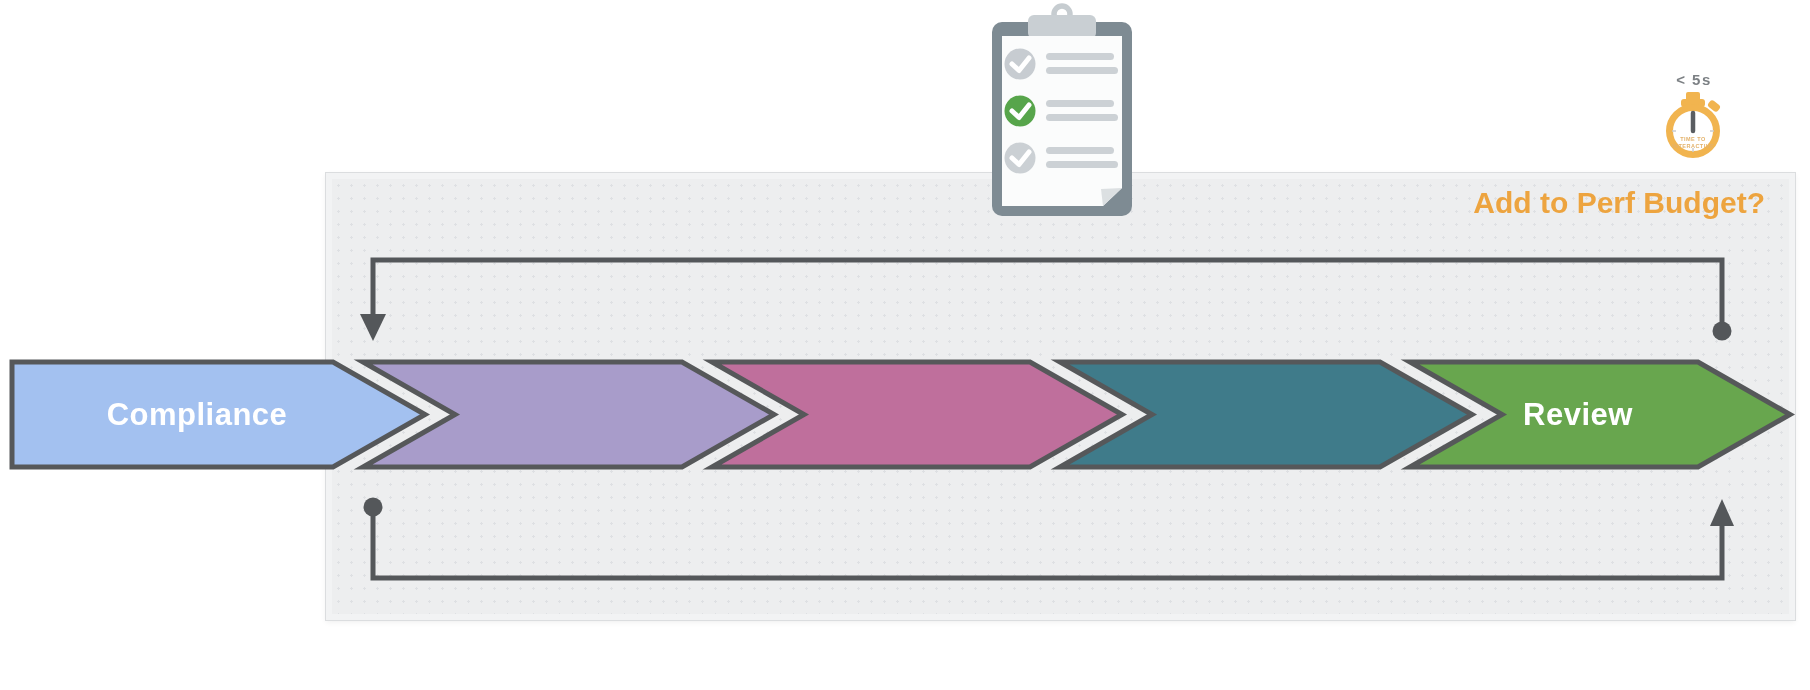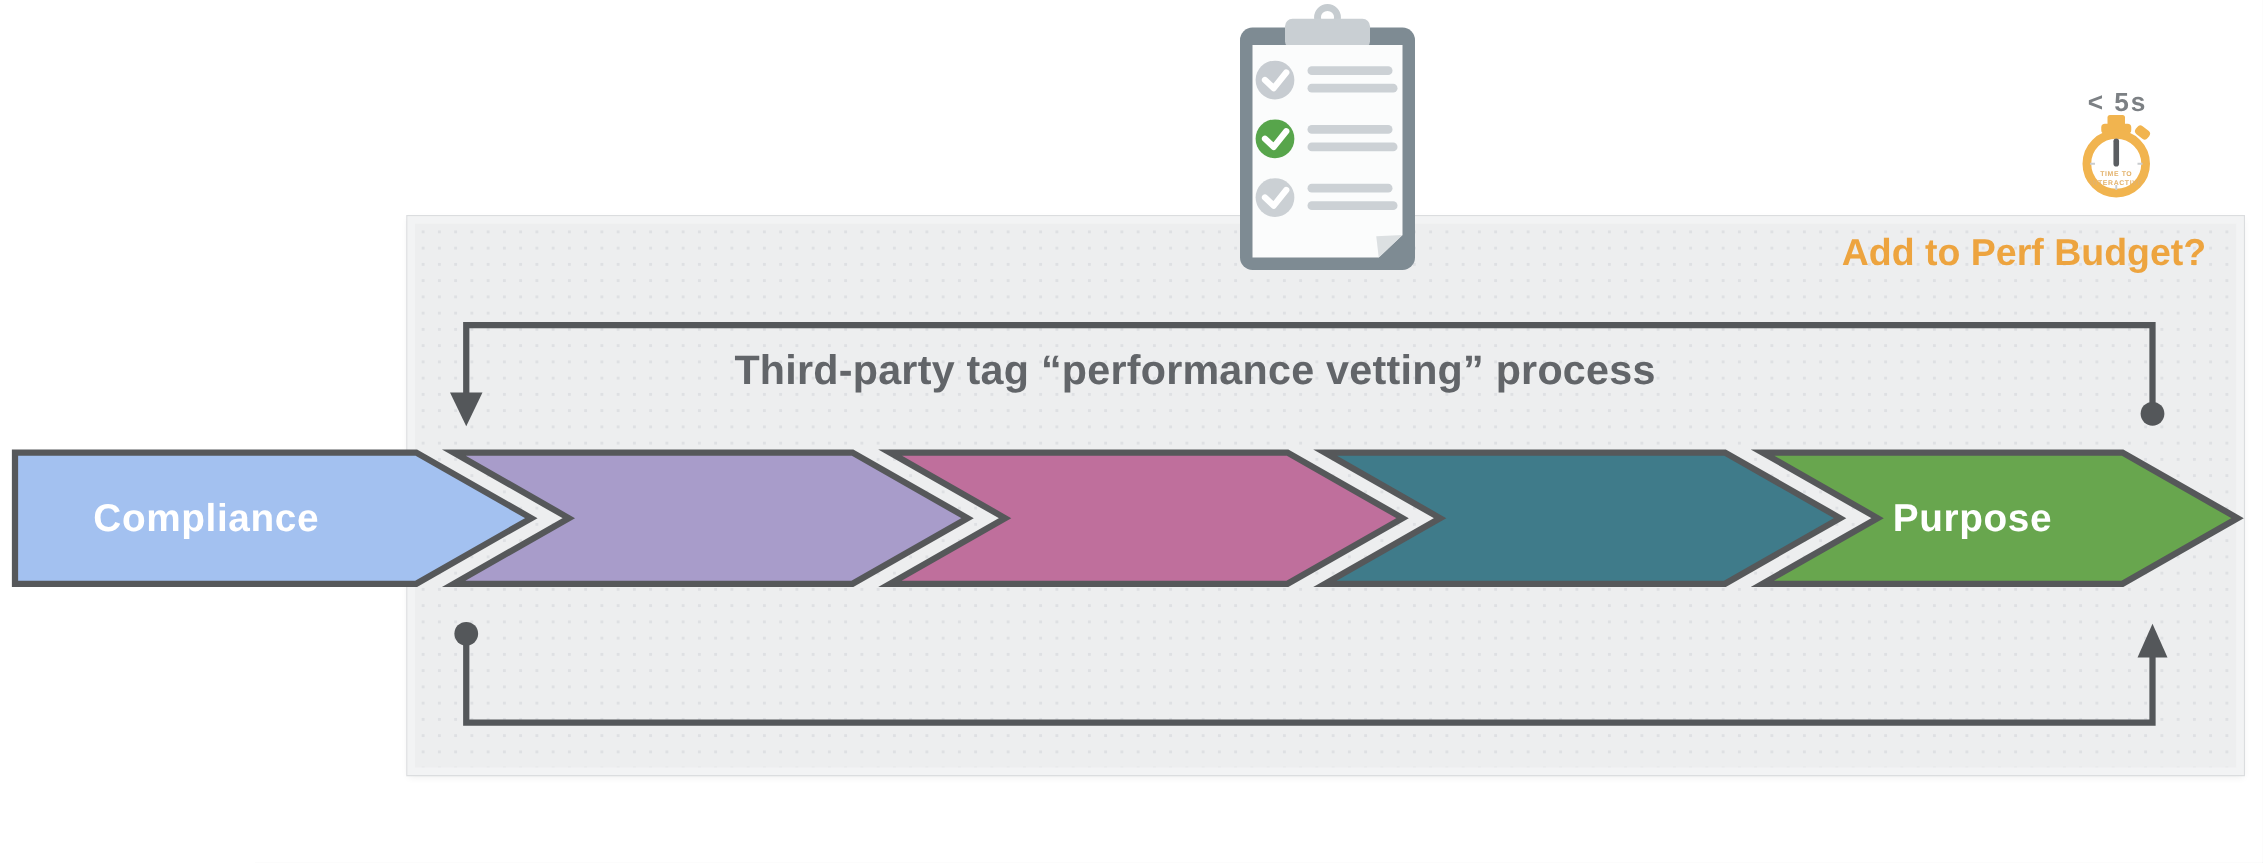--- a/index.html
+++ b/index.html
@@ -25,21 +25,21 @@
   .title{
     position:absolute;left:481px;top:277px;width:950px;text-align:center;
     font-size:33px;font-weight:bold;color:#626569;letter-spacing:.2px;
   }
   .perf-budget{
     position:absolute;left:1313px;top:186px;width:452px;text-align:right;
     font-size:30px;font-weight:bold;color:#EDA43F;
   }
   .lt5s{
     position:absolute;left:1644px;top:71px;width:100px;text-align:center;
-    font-size:21px;font-weight:bold;color:#7C8084;letter-spacing:1.5px;
+    font-size:15px;font-weight:bold;color:#7C8084;letter-spacing:1.5px;
   }
 </style>
 </head>
 <body>
 
 <div class="canvas">
 
   <div class="panel"></div>
 
   <svg class="art" width="1810" height="690" viewBox="0 0 1810 690">
@@ -99,19 +99,18 @@
       <path d="M1672,131 L1676,131 M1710,131 L1714,131 M1693,148 L1693,152" stroke="#C9CCCF" stroke-width="1.5"></path>
       <line x1="1693" y1="131" x2="1693" y2="113" stroke-width="4.5" stroke-linecap="round" stroke="#5A5D61"></line>
       <text x="1693" y="141" text-anchor="middle" font-size="5.5" font-weight="bold" fill="#E3B26B" letter-spacing="0.5">TIME TO</text>
       <text x="1693" y="148" text-anchor="middle" font-size="5.5" font-weight="bold" fill="#E3B26B" letter-spacing="0.5">INTERACTIVE</text>
     </g>
   </svg>
 
   <div class="label-layer">
     <div class="lt5s">&lt; 5s</div>
     <div class="perf-budget">Add to Perf Budget?</div>
-    <div class="title">Third-party tag “performance vetting” process</div>
 
-    <div class="stage-label" style="left:15px;">Compliance</div>
-    <div class="stage-label" style="left:1428px;">Purpose</div>
+    <div class="stage-label" style="left:15px;padding-left:32px;">Compliance</div>
+    <div class="stage-label" style="left:1428px;">Review</div>
   </div>
 
 </div>
 
 </body></html>

